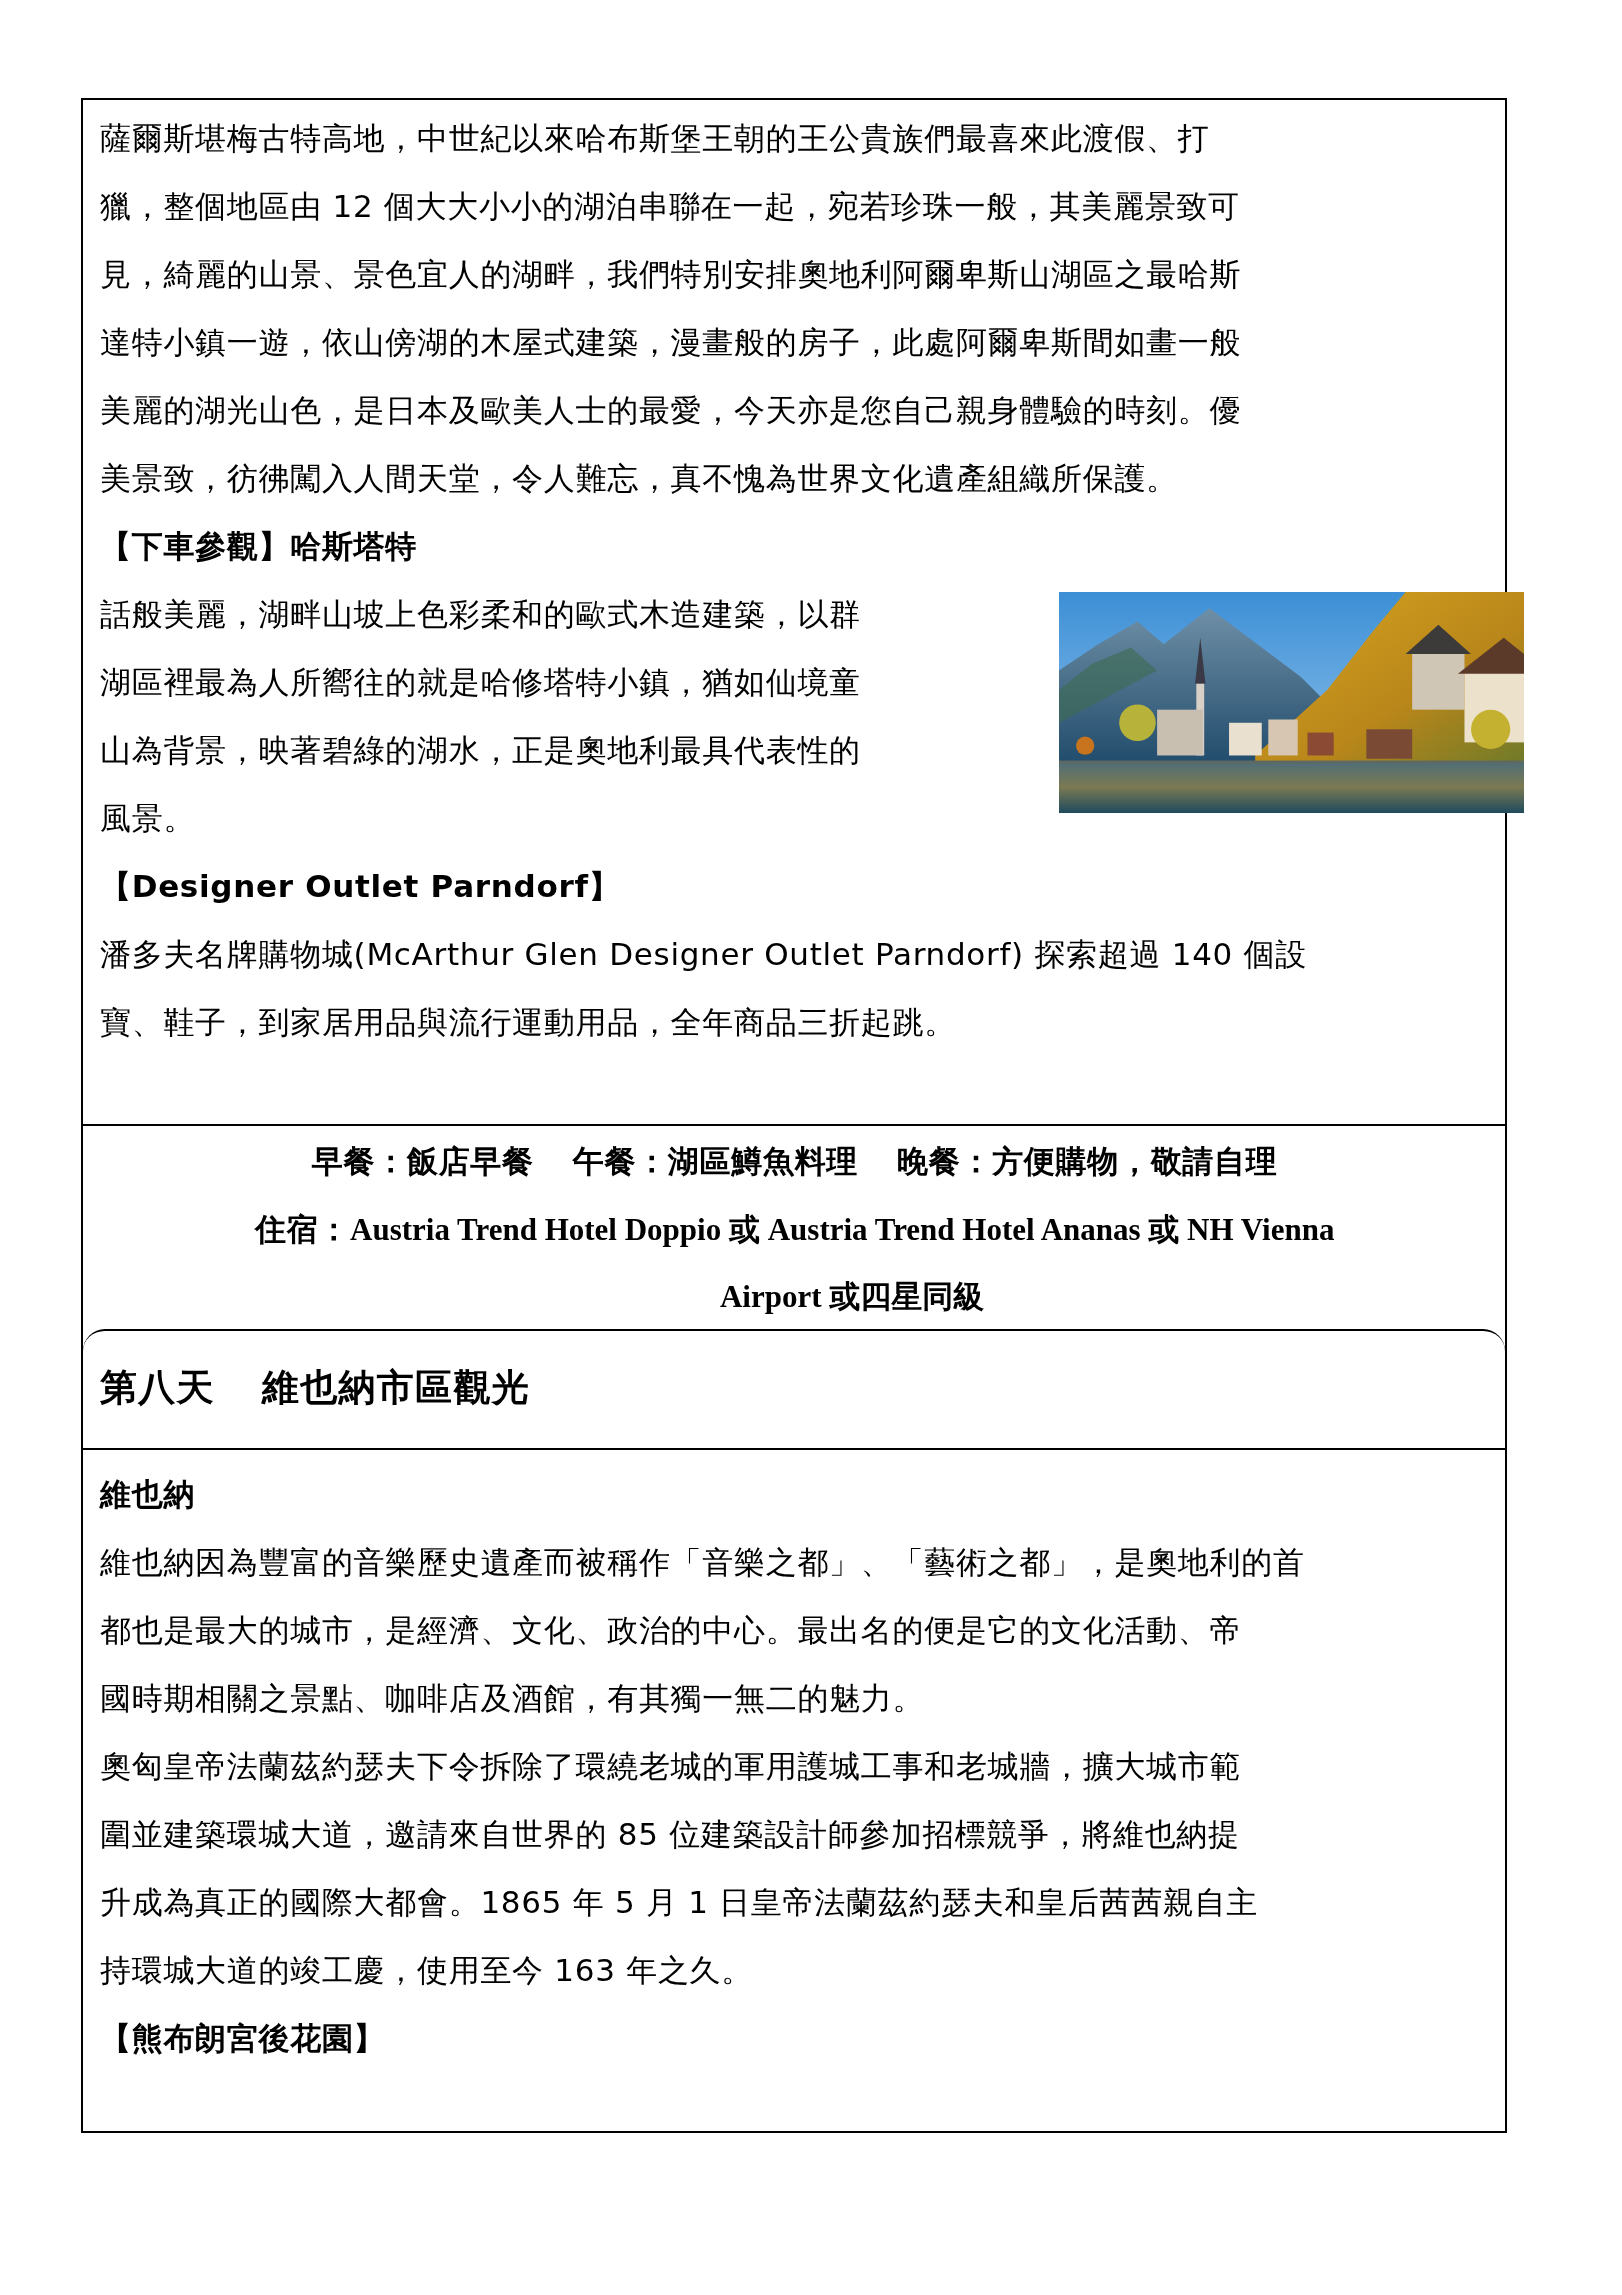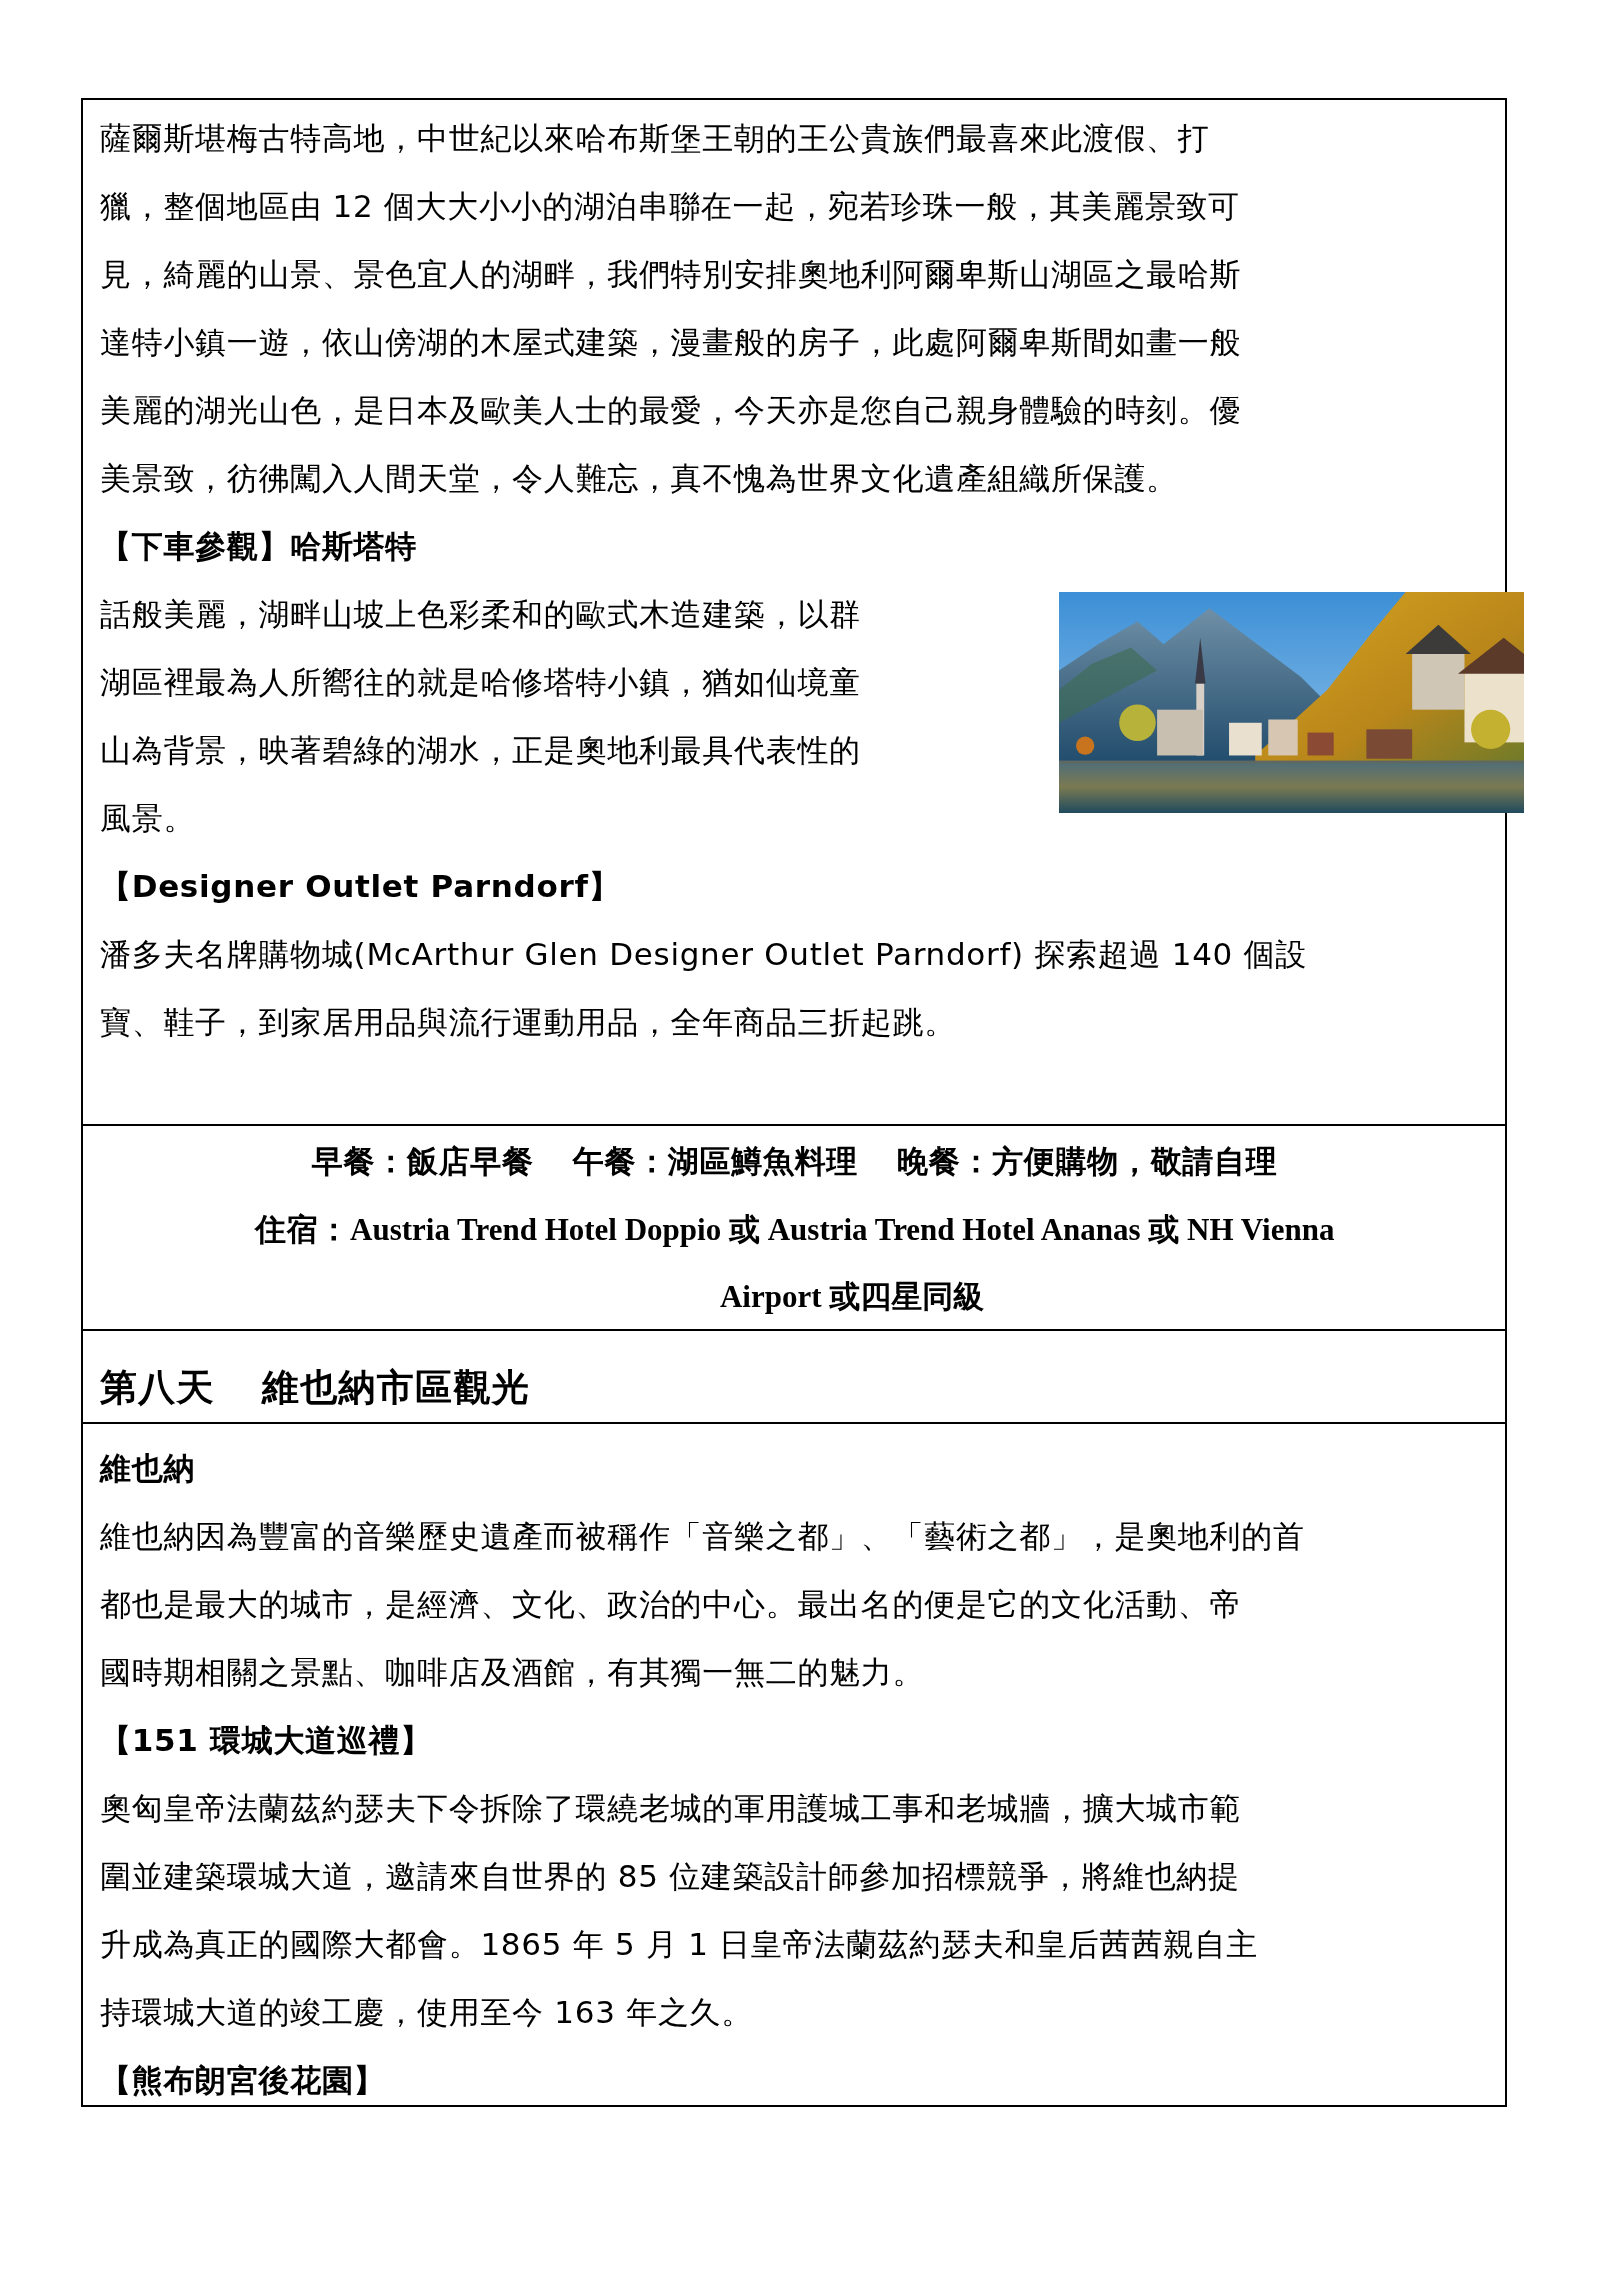--- a/index.html
+++ b/index.html
@@ -18,21 +18,21 @@
   .line {
     font-size: 31px; line-height: 68px; height: 68px; white-space: nowrap;
     letter-spacing: 0.7px;
   }
   .bold { font-weight: bold; }
   .serif { font-family: "Liberation Serif", "DejaVu Serif", serif; font-weight: bold; letter-spacing: 0; }
   .hang { padding-left: 115px; }
 
   #row1 { height: 1024px; }
   #row2 { height: 205px; text-align: center; }
-  #row3 { height: 93px; }
+  #row3 { height: 119px; border-radius: 22px; }
   #row4 { height: 683px; }
 
   .day-title { font-size: 37px; font-weight: bold; line-height: 114px; letter-spacing: 1.3px; }
   .day-title .gap { display: inline-block; width: 47px; }
 
   .hallstatt-wrap { position: relative; }
   .photo {
     position: absolute; left: 959px; top: 12.4px; width: 465px; height: 221px;
     overflow: hidden;
   }
@@ -129,21 +129,20 @@
       <span>第八天</span><span class="gap"></span><span>維也納市區觀光</span>
     </div>
   </div>
 
   <div class="row" id="row4">
     <div class="cell" style="padding-top:10px;">
       <div class="line bold">維也納</div>
       <div class="line">維也納因為豐富的音樂歷史遺產而被稱作「音樂之都」、「藝術之都」，是奧地利的首</div>
       <div class="line">都也是最大的城市，是經濟、文化、政治的中心。最出名的便是它的文化活動、帝</div>
       <div class="line">國時期相關之景點、咖啡店及酒館，有其獨一無二的魅力。</div>
-      <div class="line bold">【151 環城大道巡禮】</div>
       <div class="line">奧匈皇帝法蘭茲約瑟夫下令拆除了環繞老城的軍用護城工事和老城牆，擴大城市範</div>
       <div class="line">圍並建築環城大道，邀請來自世界的 85 位建築設計師參加招標競爭，將維也納提</div>
       <div class="line">升成為真正的國際大都會。1865 年 5 月 1 日皇帝法蘭茲約瑟夫和皇后茜茜親自主</div>
       <div class="line">持環城大道的竣工慶，使用至今 163 年之久。</div>
       <div class="line bold">【熊布朗宮後花園】</div>
     </div>
   </div>
 
 </div>
 

